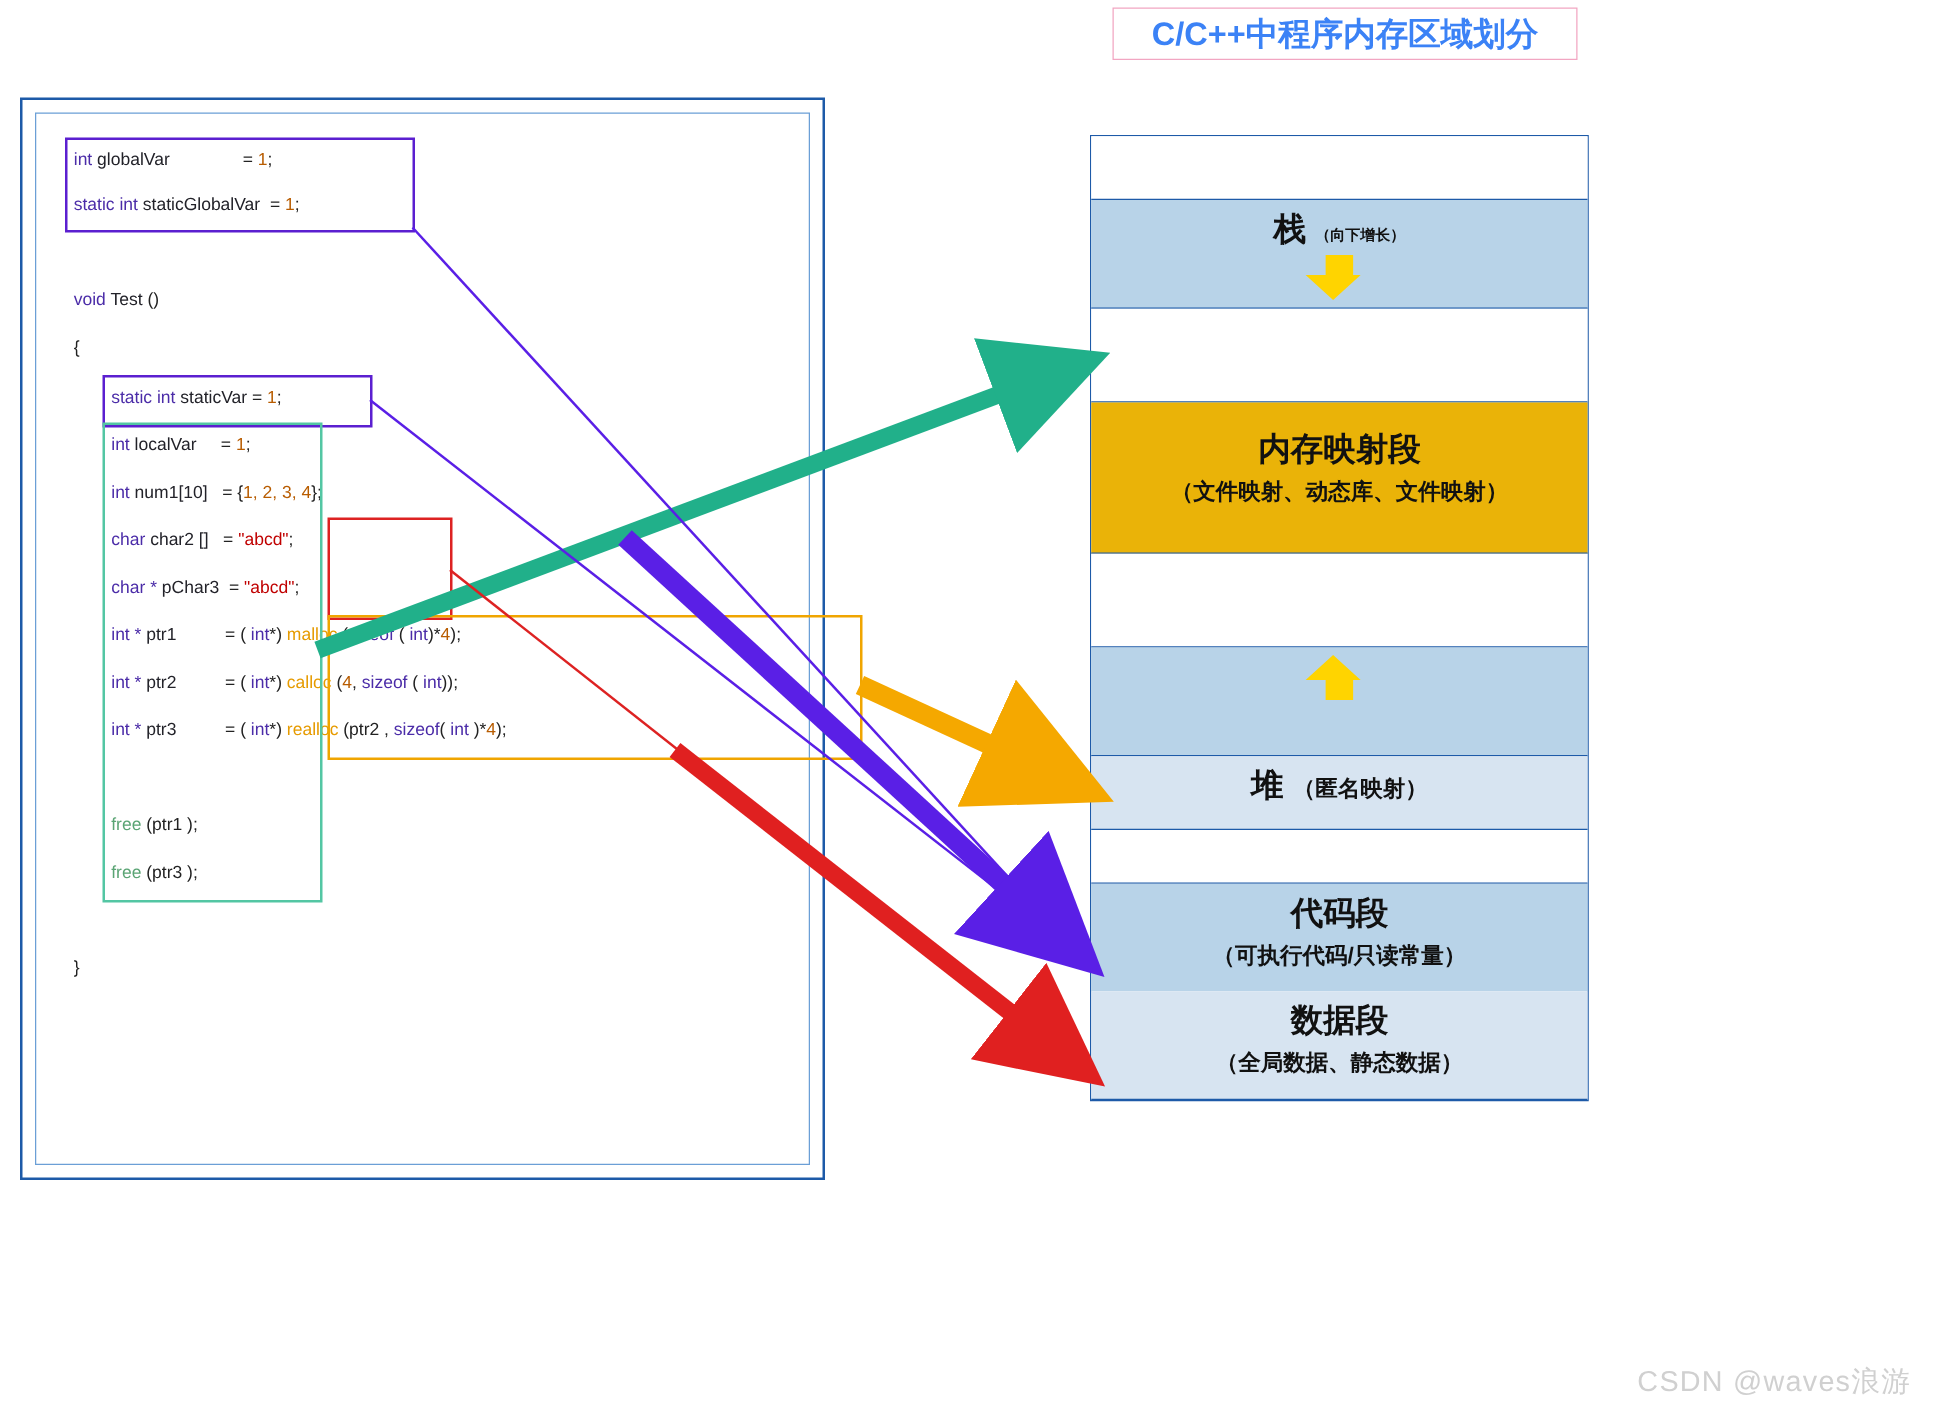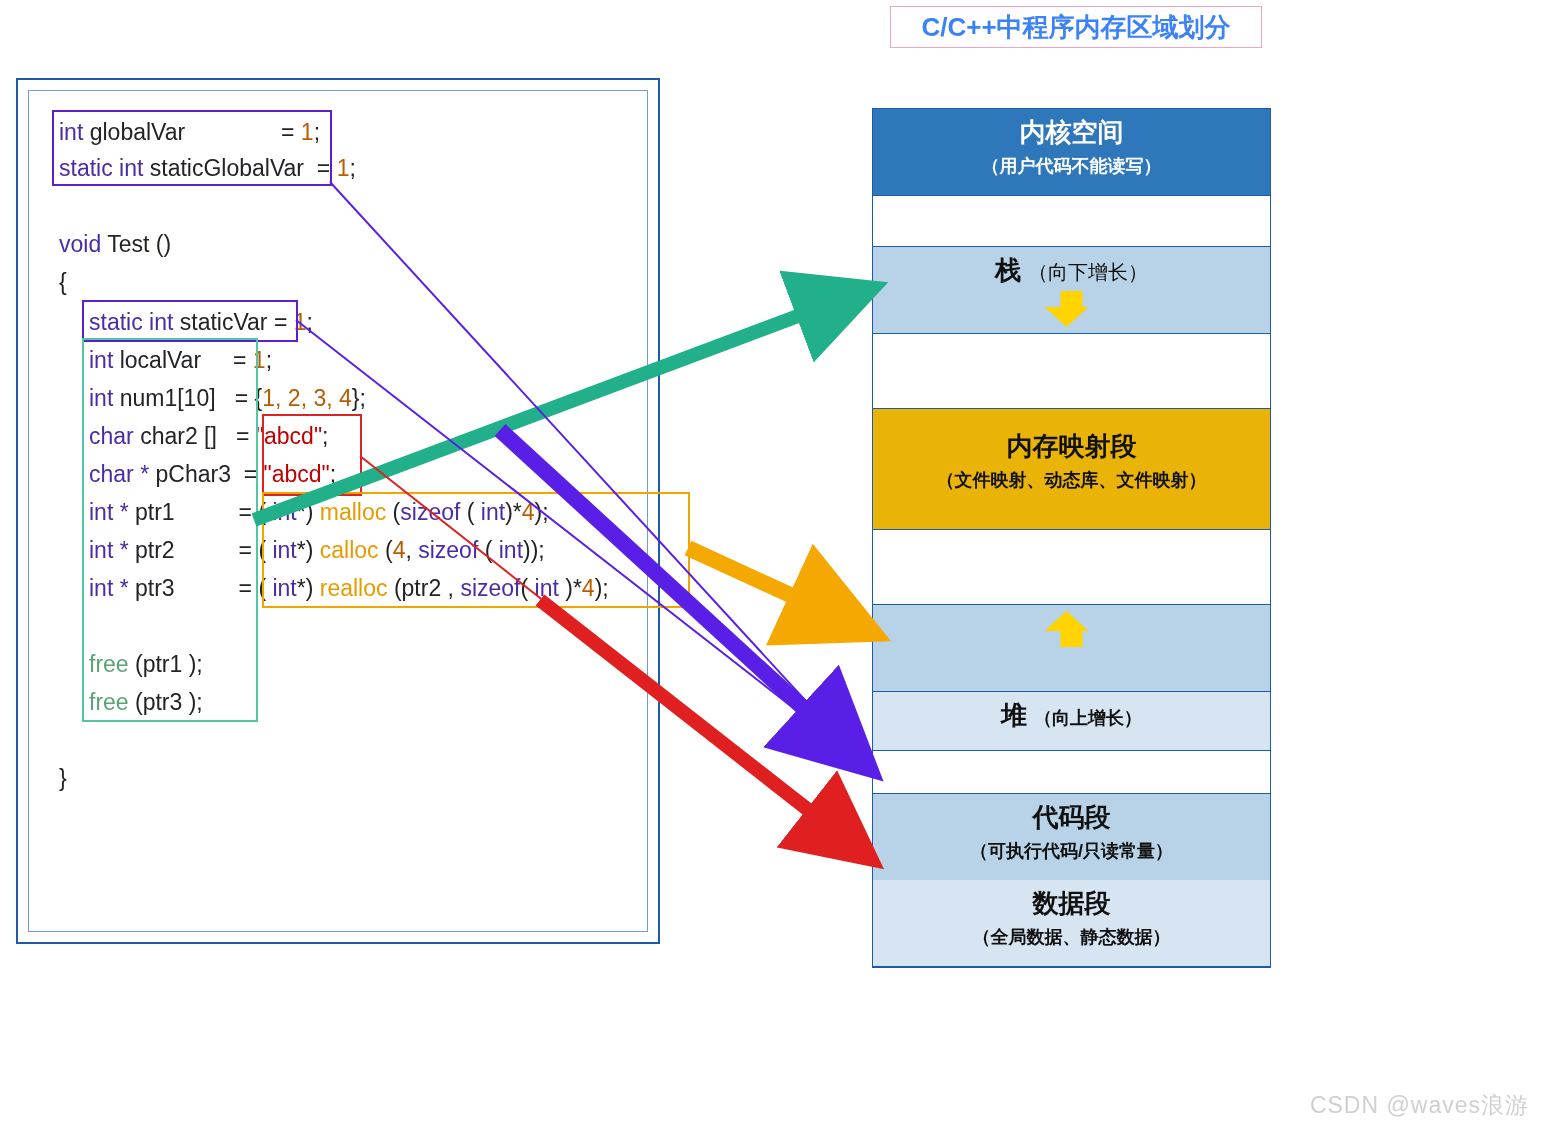--- a/index.html
+++ b/index.html
@@ -39,21 +39,21 @@
   #inner-frame {
     position: absolute;
     left: 10px;
     top: 10px;
     right: 10px;
     bottom: 10px;
     border: 1px solid #6b9fd6;
   }
   .code {
     font-family: "Helvetica Neue", Arial, sans-serif;
-    font-size: 23px;
+    font-size: 14px;
     white-space: pre;
   }
   .kw   { color: #4b2ca8; }  
   .id   { color: #222229; }  
   .lit  { color: #b85c00; }  
   .str  { color: #c00000; }  
   .heapCall { color: #e69b00; } 
   .pun  { color: #222; }
   .sizeof { color: #4b2ca8; }
   .freec { color: #5aa474; }
@@ -144,28 +144,24 @@
   </div>
 </div>
 
 <div class="box" style="left:52px; top:110px; width:276px; height:72px; border:2px solid #5b1fd0;"></div>
 <div class="box" style="left:82px; top:300px; width:212px; height:38px; border:2px solid #5b1fd0;"></div>
 <div class="box" style="left:82px; top:338px; width:172px; height:380px; border:2px solid #53c6a3;"></div>
 <div class="box" style="left:262px;top:414px; width:96px;  height:78px;  border:2px solid #dd2222;"></div>
 <div class="box" style="left:262px;top:492px; width:424px; height:112px; border:2px solid #f0a500;"></div>
 
 <div id="mem">
-  <div class="seg kernel">
-    <span>内核空间</span>
-    <span class="sub">（用户代码不能读写）</span>
-  </div>
   <div class="seg gap"></div>
   <div class="seg stackSeg">
     <span>栈</span>
-    <span style="font-size:20px;font-weight:normal;">（向下增长）</span>
+    <span style="font-size:12px;font-weight:bold;">（向下增长）</span>
     
     <div style="position:absolute;left:50%;top:44px;transform:translateX(-50%);">
       <div style="width:22px;height:16px;background:#ffd400;margin:0 auto;"></div>
       <div style="width:0;height:0;border-left:22px solid transparent;border-right:22px solid transparent;border-top:20px solid #ffd400;margin-left:-11px;"></div>
     </div>
   </div>
   <div class="seg midGap"></div>
   <div class="seg mmap">
     <span style="display:block;margin-top:14px;">内存映射段</span>
     <span class="sub">（文件映射、动态库、文件映射）</span>
@@ -173,21 +169,21 @@
   <div class="seg heapGap1"></div>
   <div class="seg heapTop">
 
     <div style="position:absolute;left:50%;top:6px;transform:translateX(-50%);">
       <div style="width:0;height:0;border-left:22px solid transparent;border-right:22px solid transparent;border-bottom:20px solid #ffd400;margin-left:-11px;"></div>
       <div style="width:22px;height:16px;background:#ffd400;margin:0 auto;"></div>
     </div>
   </div>
   <div class="seg heapSeg">
     <span>堆</span>
-    <span style="font-size:18px;font-weight:bold;">（向上增长）</span>
+    <span style="font-size:18px;font-weight:bold;">（匿名映射）</span>
   </div>
   <div class="seg heapGap2"></div>
   <div class="seg codeSeg">
     <span>代码段</span>
     <span class="sub">（可执行代码/只读常量）</span>
   </div>
   <div class="seg dataSeg">
     <span>数据段</span>
     <span class="sub">（全局数据、静态数据）</span>
   </div>

